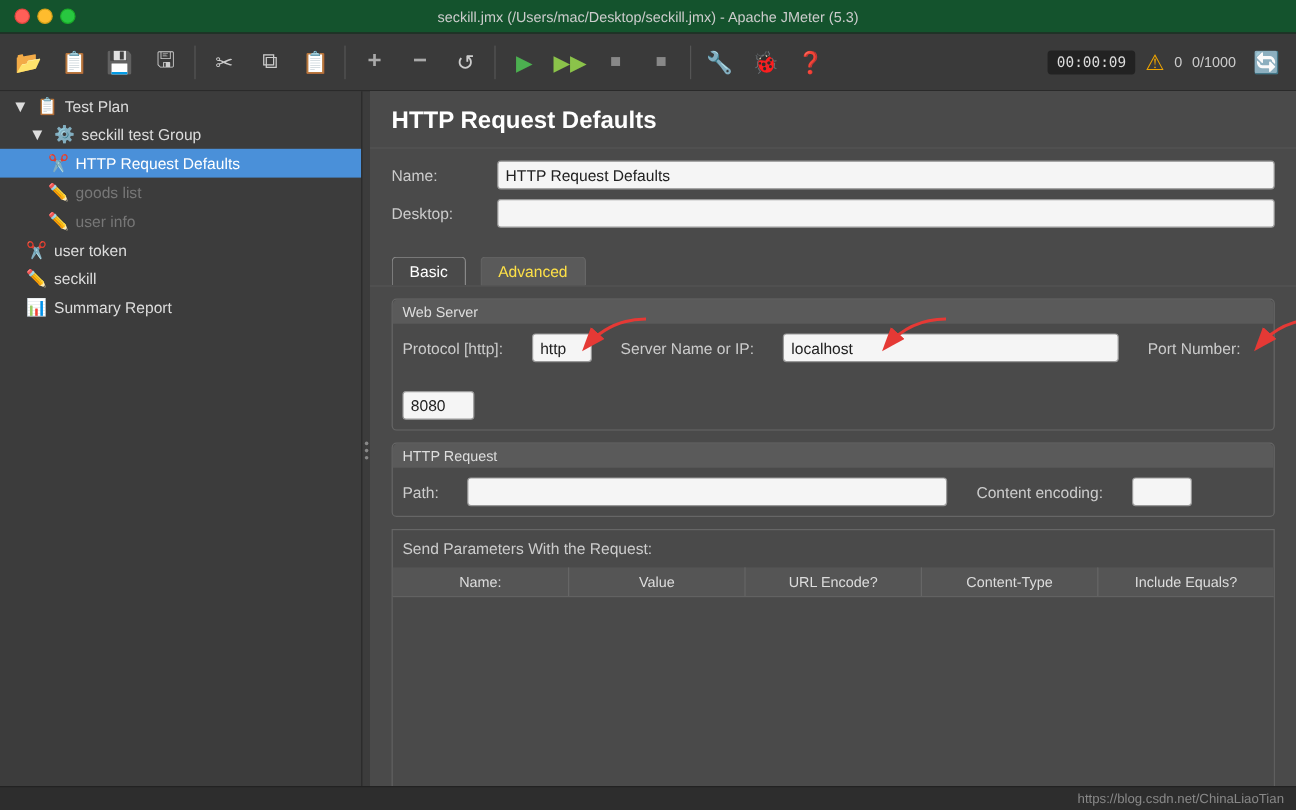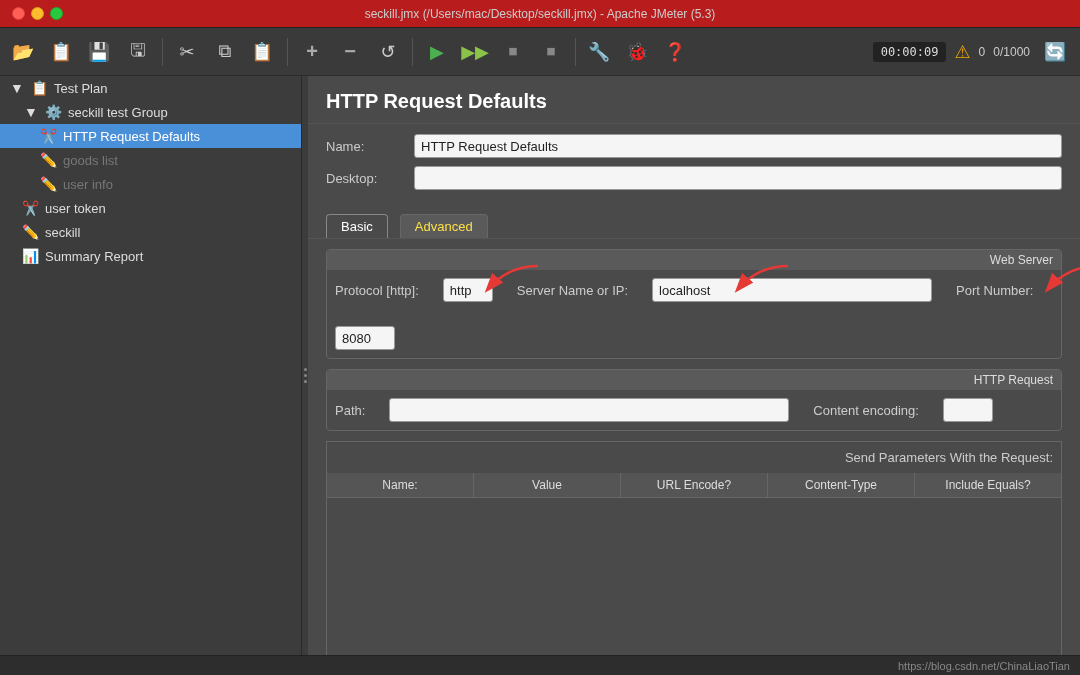--- a/index.html
+++ b/index.html
@@ -8,21 +8,21 @@
       font-size: 13px;
       background: #3c3c3c;
       color: #ddd;
       width: 1080px;
       height: 675px;
       overflow: hidden;
     }
 
     
     .title-bar {
-      background: #b91c1c;
+      background: #14532d;
       height: 28px;
       display: flex;
       align-items: center;
       justify-content: center;
       position: relative;
       border-bottom: 1px solid #222;
     }
     .title-bar-buttons {
       position: absolute;
       left: 12px;
@@ -192,21 +192,20 @@
       border: 1px solid #666;
       margin: 10px 18px;
       border-radius: 4px;
     }
     .section-title {
       background: #5a5a5a;
       padding: 3px 8px;
       font-size: 12px;
       color: #ddd;
       border-radius: 4px 4px 0 0;
-      text-align: right;
     }
     .section-body {
       padding: 8px;
       display: flex;
       align-items: center;
       gap: 24px;
       flex-wrap: wrap;
     }
     .inline-label { font-size: 13px; color: #ccc; }
     .small-input {
@@ -269,21 +268,21 @@
       border-right: 1px solid #666;
       flex: 1;
       text-align: center;
     }
     .param-table-header .col:last-child { border-right: none; }
     .param-table-body {
       min-height: 200px;
       background: #4a4a4a;
     }
     .send-params-label {
-      text-align: right;
+      text-align: left;
       padding: 8px;
       color: #ccc;
       font-size: 13px;
     }
 
     
     .status-bar {
       position: fixed;
       bottom: 0;
       left: 0;

